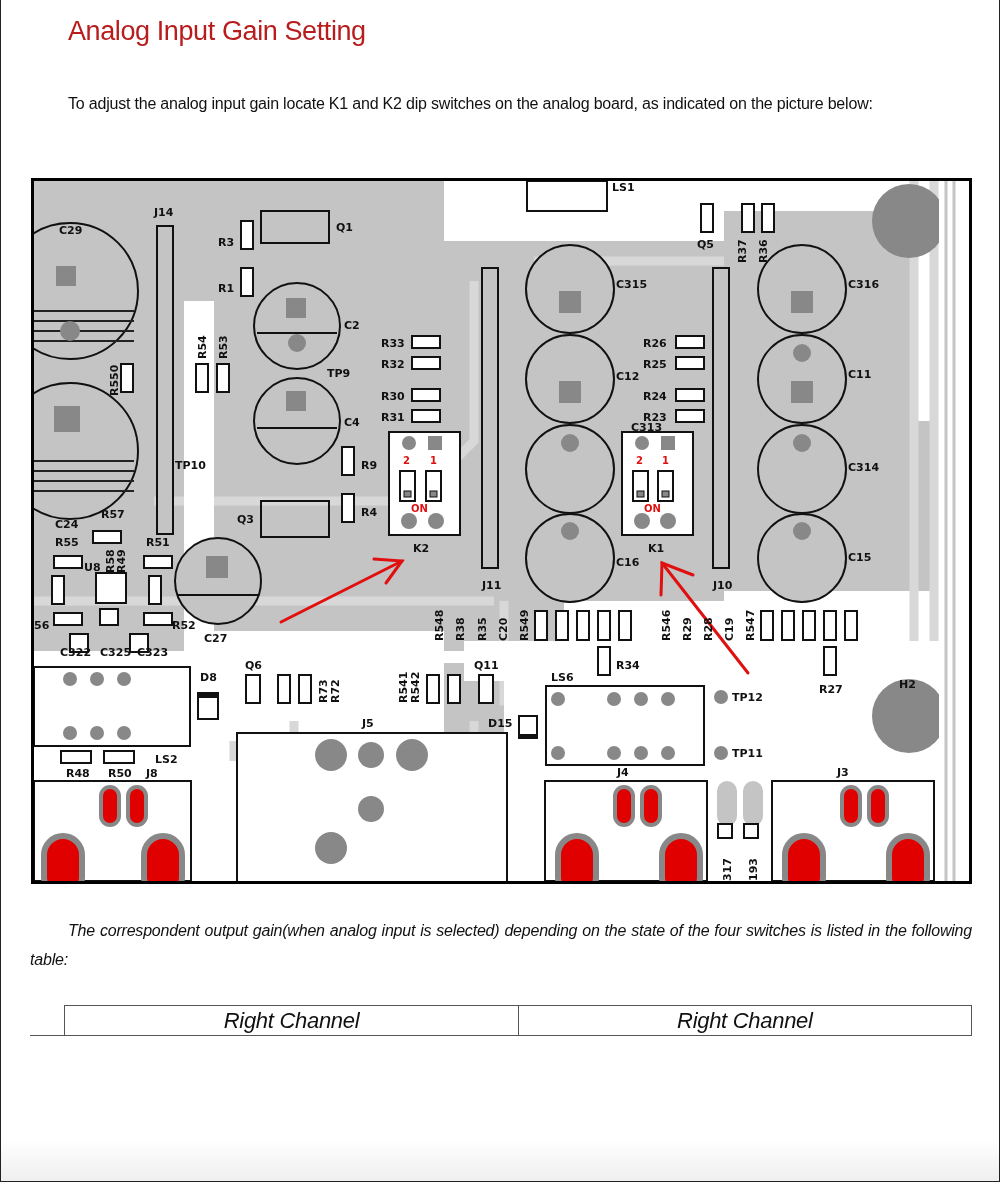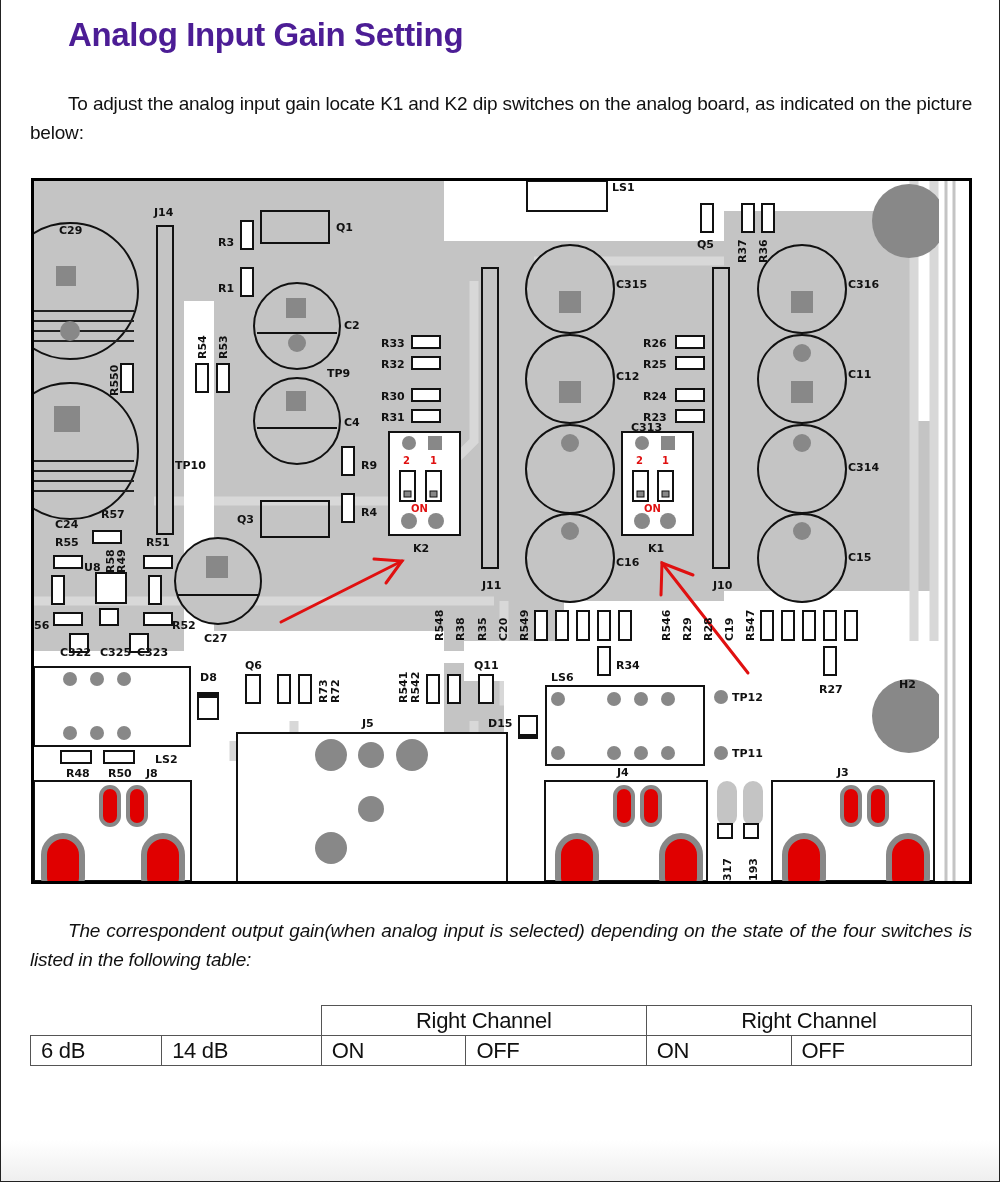--- a/index.html
+++ b/index.html
@@ -6,40 +6,40 @@
   body {
     width: 1000px; height: 1183px; position: relative; overflow: hidden;
     background: #ffffff; font-family: "Liberation Sans", sans-serif; color: #111;
   }
   .page-frame {
     position: absolute; left: 0; top: 0; width: 998px; height: 1181px;
     border: 1px solid #222; border-top: none;
     background: linear-gradient(#fff 0, #fff 1140px, #eeeeee 1183px);
   }
   .heading {
-    position: absolute; left: 68px; top: 16px; font-size: 33px; font-weight: bold;
-    letter-spacing: -0.4px; margin: 0; color: #4c1d95;
+    position: absolute; left: 68px; top: 16px; font-size: 27px; font-weight: normal;
+    letter-spacing: -0.4px; margin: 0; color: #b91c1c;
   }
   .para {
-    position: absolute; left: 30px; width: 942px; font-size: 19px; line-height: 29px;
+    position: absolute; left: 30px; width: 942px; font-size: 16px; line-height: 29px;
     text-align: justify; text-indent: 38px; margin: 0; color: #111; letter-spacing: -0.2px;
   }
   .para1 { top: 89px; }
   .para2 { top: 916px; font-style: italic; }
   .pcb-wrap {
     position: absolute; left: 31px; top: 178px; width: 941px; height: 706px;
     border: 3px solid #000; box-sizing: border-box; background: #fff; overflow: hidden;
   }
   .pcb-wrap svg { display: block; }
   .pcb-label { font-family: "DejaVu Sans", sans-serif; font-weight: bold; font-size: 11px; fill: #111; }
   .red-label { font-family: "DejaVu Sans", sans-serif; font-weight: bold; font-size: 10px; fill: #e01010; }
 
   table.gain {
     position: absolute; left: 30px; top: 1005px; width: 942px;
-    border-collapse: collapse; font-size: 22px; letter-spacing: -0.3px;
+    border-collapse: collapse; font-size: 22px; letter-spacing: -0.3px; font-style: italic;
   }
   table.gain td {
     border: 1px solid #555; padding: 0 0 0 10px; height: 29px; line-height: 29px; color: #111;
   }
   table.gain td.empty { border: none; border-bottom: 1px solid #555; }
   table.gain td.ch { text-align: center; padding-left: 0; }
   .c1 { width: 146px; } .c2 { width: 146px; } .c3 { width: 146px; }
   .c4 { width: 146px; } .c5 { width: 146px; }
 </style>
 </head>
@@ -421,22 +421,14 @@
 
 <p class="para para2">The correspondent output gain(when analog input is selected) depending on the state of the four switches is listed in the following table:</p>
 
 <table class="gain">
   <tbody>
       <tr>
     <td class="empty" colspan="2"></td>
     <td class="ch" colspan="2">Right Channel</td>
     <td class="ch" colspan="2">Right Channel</td>
   </tr>
-  <tr>
-    <td>6 dB</td>
-    <td>14 dB</td>
-    <td>ON</td>
-    <td>OFF</td>
-    <td>ON</td>
-    <td>OFF</td>
-  </tr>
 </tbody>
   </table>
 
 </body></html>

